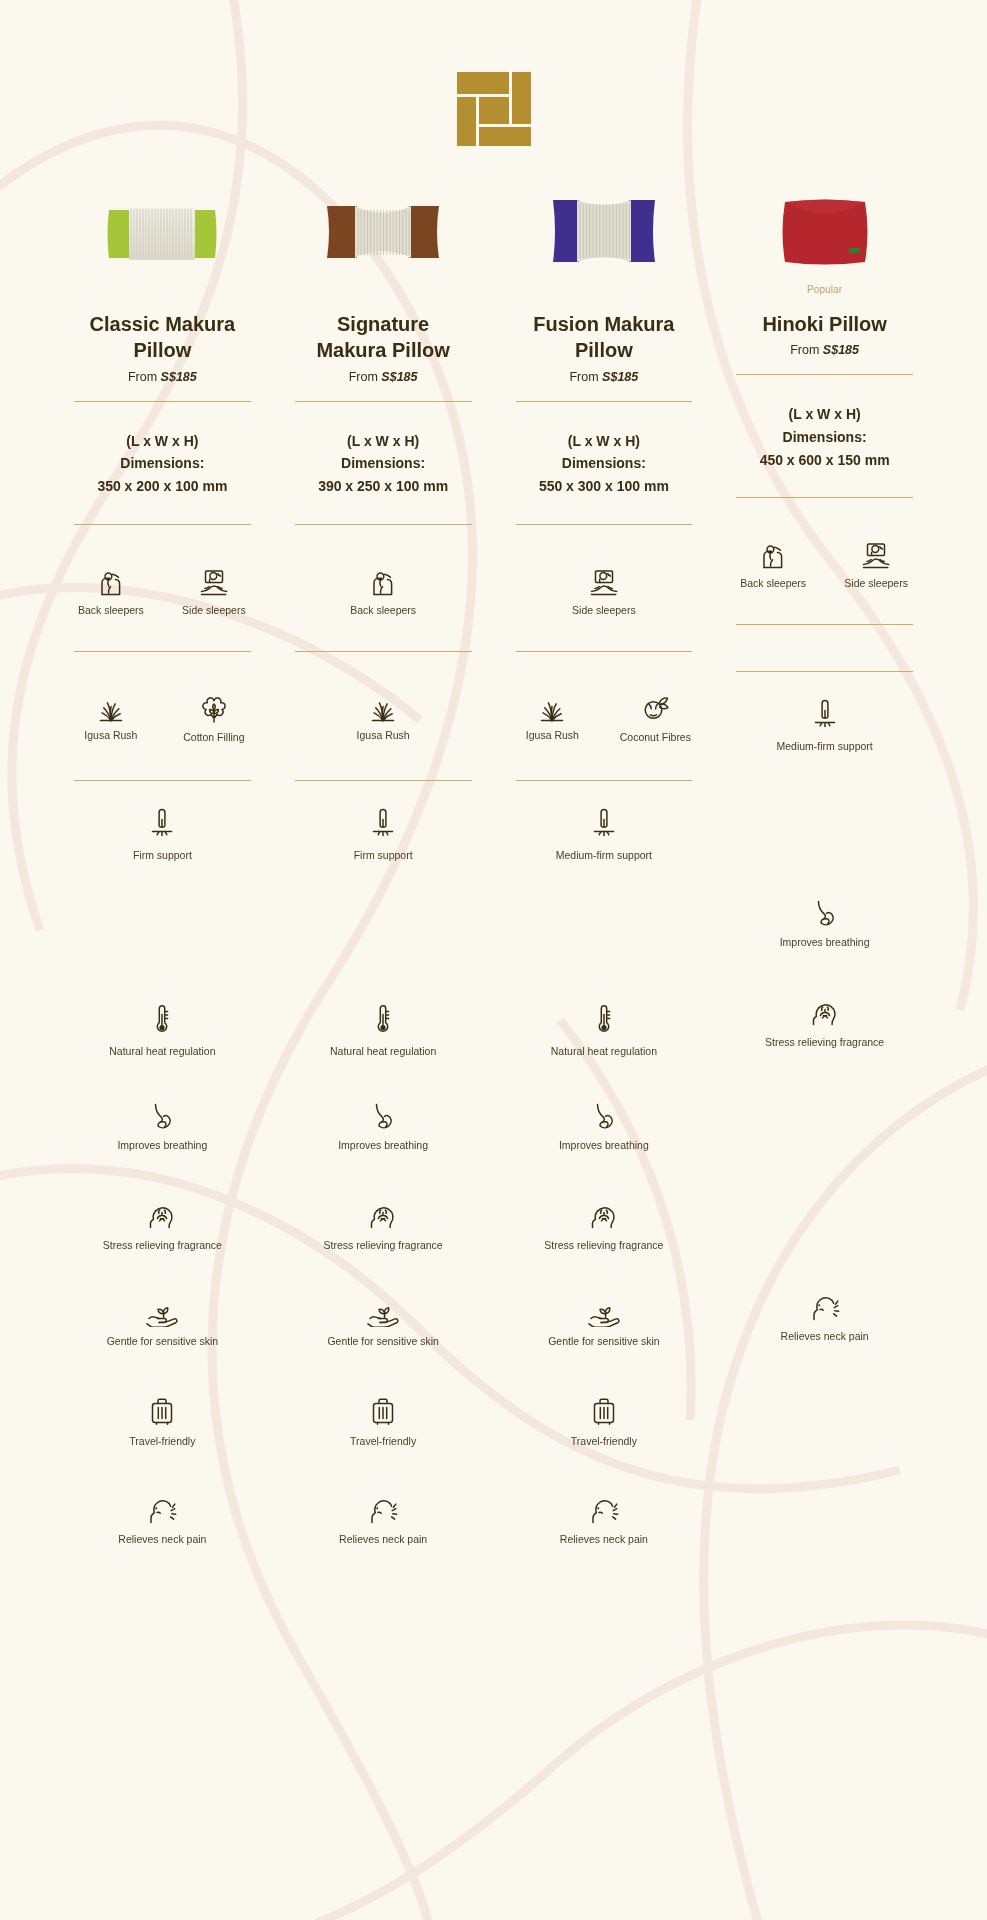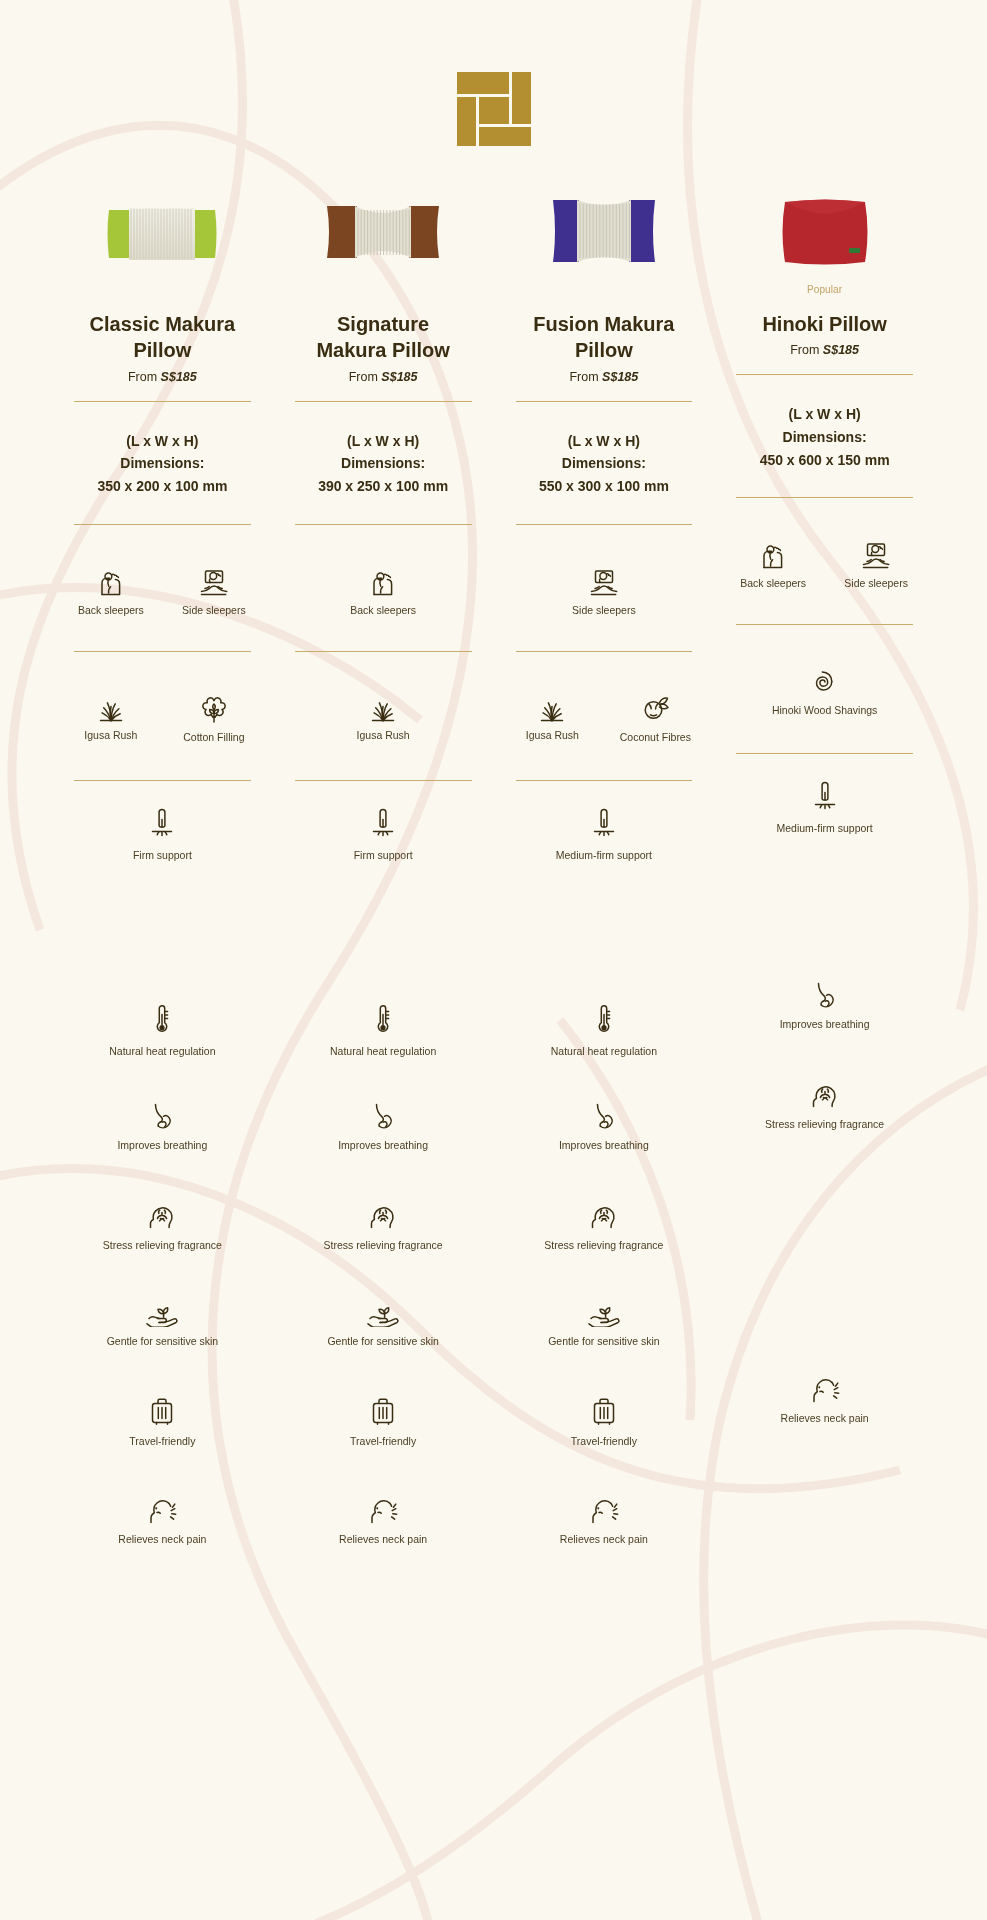--- a/index.html
+++ b/index.html
@@ -907,33 +907,20 @@
       <path d="M3.5 29.6h24.2"></path>
       <path d="M7 23.6c1.8-.4 3-1.1 4.2-2.1M24.2 23.6c-1.8-.4-3-1.1-4.2-2.1"></path>
     </g>
                 </svg>
               </span>
               <span class="icon-cap">Side sleepers</span>
             </div>
           </div>
           <div class="rule" style="margin-top: 20px;"></div>
           <div class="sect-label"></div>
-          <div class="icon-row" style="min-height: 68px;">
-            <div class="icon-cell" style="width: 150px;">
-              <span>
-                <svg width="32" height="32" viewBox="0 0 32 32">
-                  <g stroke="#3a2e12" fill="none" stroke-width="1.5" stroke-linecap="round" stroke-linejoin="round">
-      <path d="M22.8 16.4c0 4.9-3.6 8.7-8.2 8.7-4 0-7.1-3.1-7.1-7.1 0-3.4 2.6-6.1 6-6.1 2.9 0 5.2 2.2 5.2 5.1 0 2.4-1.8 4.3-4.2 4.3-2 0-3.6-1.6-3.6-3.5 0-1.6 1.3-2.9 2.8-2.9 1.3 0 2.3 1 2.3 2.2"></path>
-      <path d="M22.8 16.4c0-5.4-4.1-9.5-9.5-9.5"></path>
-    </g>
-                </svg>
-              </span>
-              <span class="icon-cap">Hinoki Wood Shavings</span>
-            </div>
-          </div>
           <div class="rule" style="margin-top: 20px;"></div>
           <div class="feat-block" style="margin-top: 26px;">
             <div class="feat">
       <span>
                 <svg width="30" height="34" viewBox="0 0 30 34">
                   <g stroke="#3a2e12" fill="none" stroke-width="1.5" stroke-linecap="round" stroke-linejoin="round">
       <path d="M12.1 5.5c0-1.7 1.3-3 2.9-3s2.9 1.3 2.9 3v13.1c0 .7-.6 1.3-1.3 1.3h-3.2c-.7 0-1.3-.6-1.3-1.3V5.5z"></path>
       <path d="M15 12.5v7.4"></path>
       <path d="M5.5 24.6h19"></path>
       <path d="M10.2 27.8c.3-1 .8-1.9 1.5-2.6M19.8 27.8c-.3-1-.8-1.9-1.5-2.6M15 28.6v-3.1"></path>

